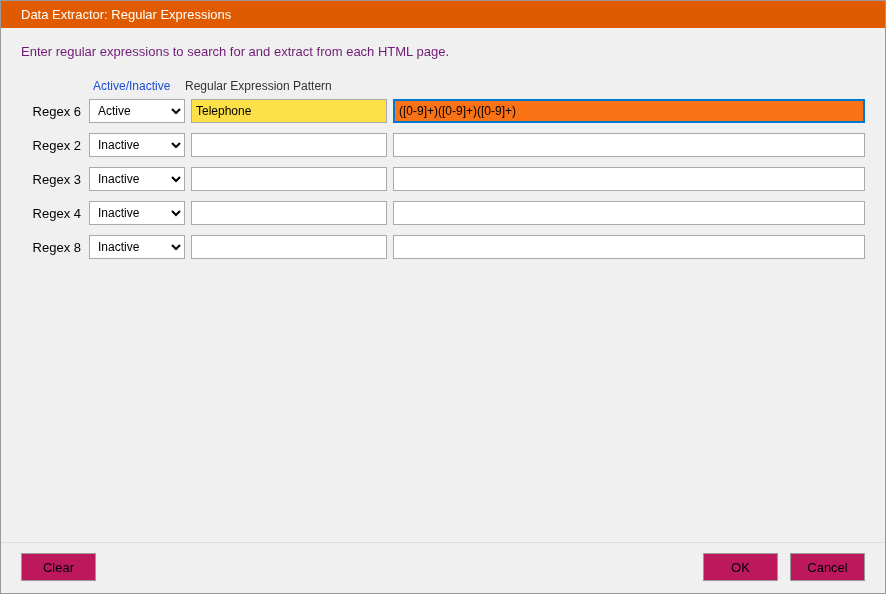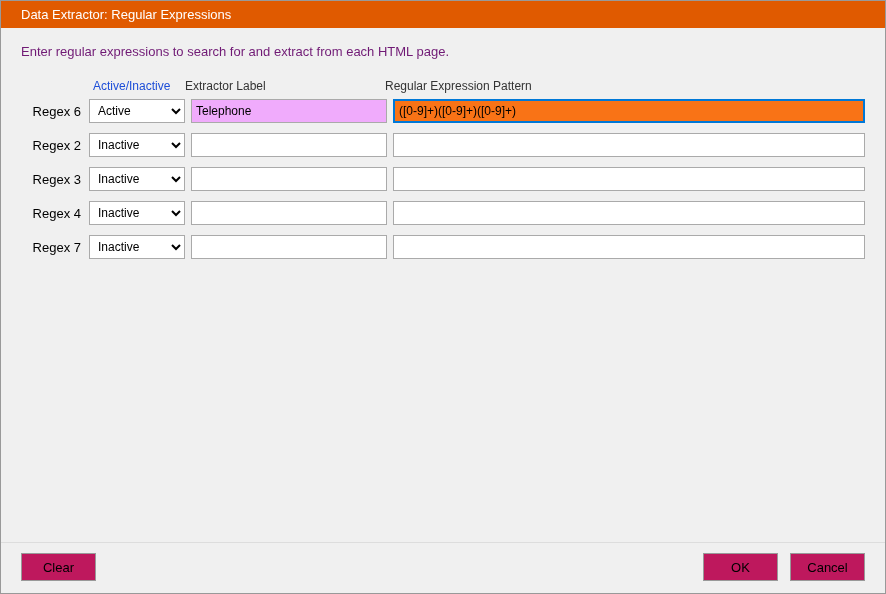--- a/index.html
+++ b/index.html
@@ -120,21 +120,21 @@
       margin-left: 6px;
     }
 
     .pattern-input.active-field {
       border: 2px solid #0078d7;
       background: #f97316;
       color: #000;
     }
 
     .label-input.filled {
-      background: #f0abfc;
+      background: #fde047;
     }
 
     .bottom-bar {
       display: flex;
       justify-content: space-between;
       align-items: center;
       padding: 10px 20px 12px 20px;
       background: #f0f0f0;
       flex-shrink: 0;
       border-top: 1px solid #ddd;
@@ -161,21 +161,20 @@
 <div class="title-bar">
   <span>Data Extractor: Regular Expressions</span>
 </div>
 
 <div class="dialog-content">
   <div class="description">Enter regular expressions to search for and extract from each HTML page.</div>
 
   <div class="form-area">
     <div class="column-headers">
       <div class="col-header-active">Active/Inactive</div>
-      <div class="col-header-label">Extractor Label</div>
       <div class="col-header-pattern">Regular Expression Pattern</div>
     </div>
 
     <div class="regex-row">
       <div class="regex-label">Regex 6</div>
       <select class="status-select">
         <option selected="">Active</option>
         <option>Inactive</option>
       </select>
       <input class="label-input filled" type="text" value="Telephone" style="">
@@ -206,21 +205,21 @@
       <div class="regex-label">Regex 4</div>
       <select class="status-select">
         <option>Active</option>
         <option selected="">Inactive</option>
       </select>
       <input class="label-input" type="text" value="" style="">
       <input class="pattern-input" type="text" value="" style="">
     </div>
 
     <div class="regex-row">
-      <div class="regex-label">Regex 7</div>
+      <div class="regex-label">Regex 8</div>
       <select class="status-select">
         <option>Active</option>
         <option selected="">Inactive</option>
       </select>
       <input class="label-input" type="text" value="" style="">
       <input class="pattern-input" type="text" value="" style="">
     </div>
   </div>
 </div>
 

